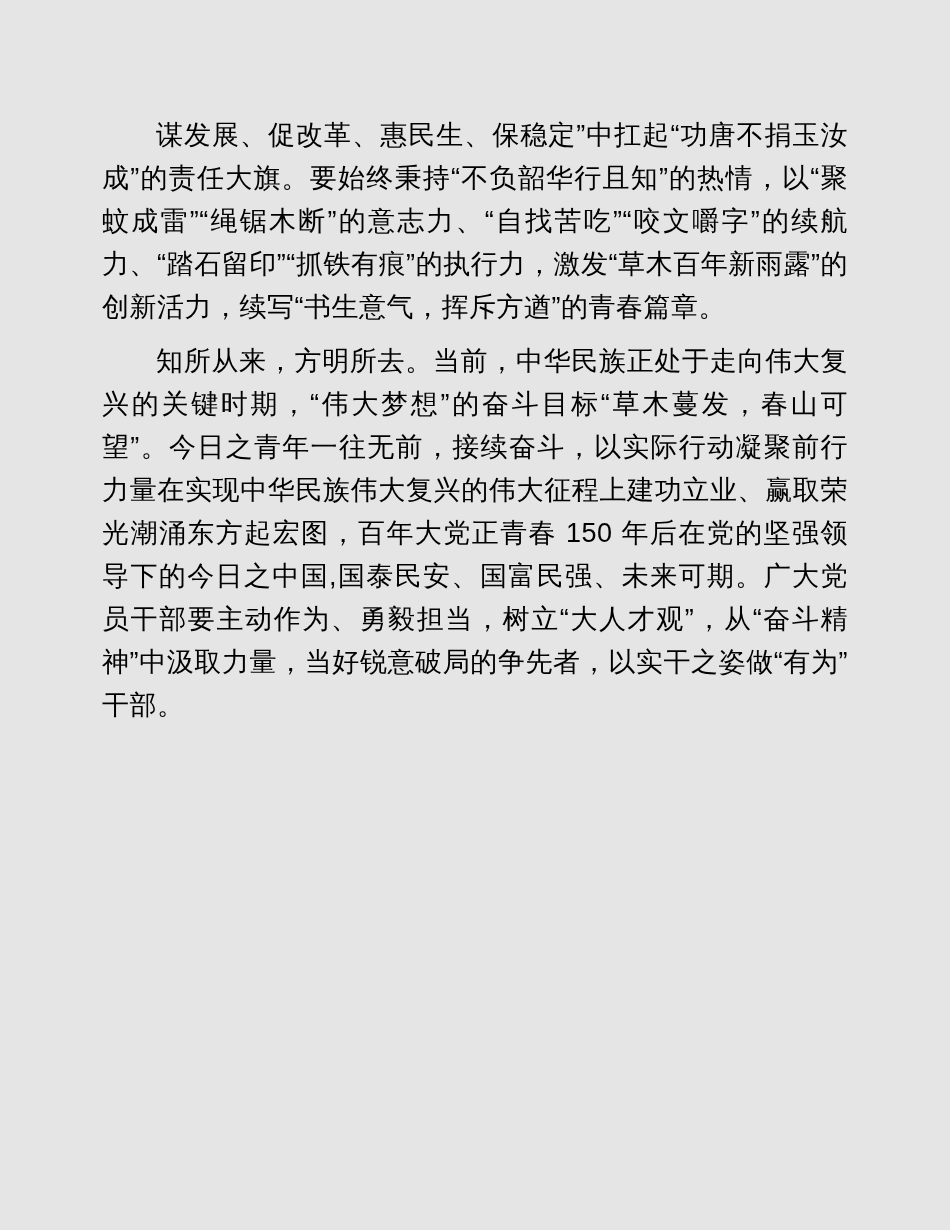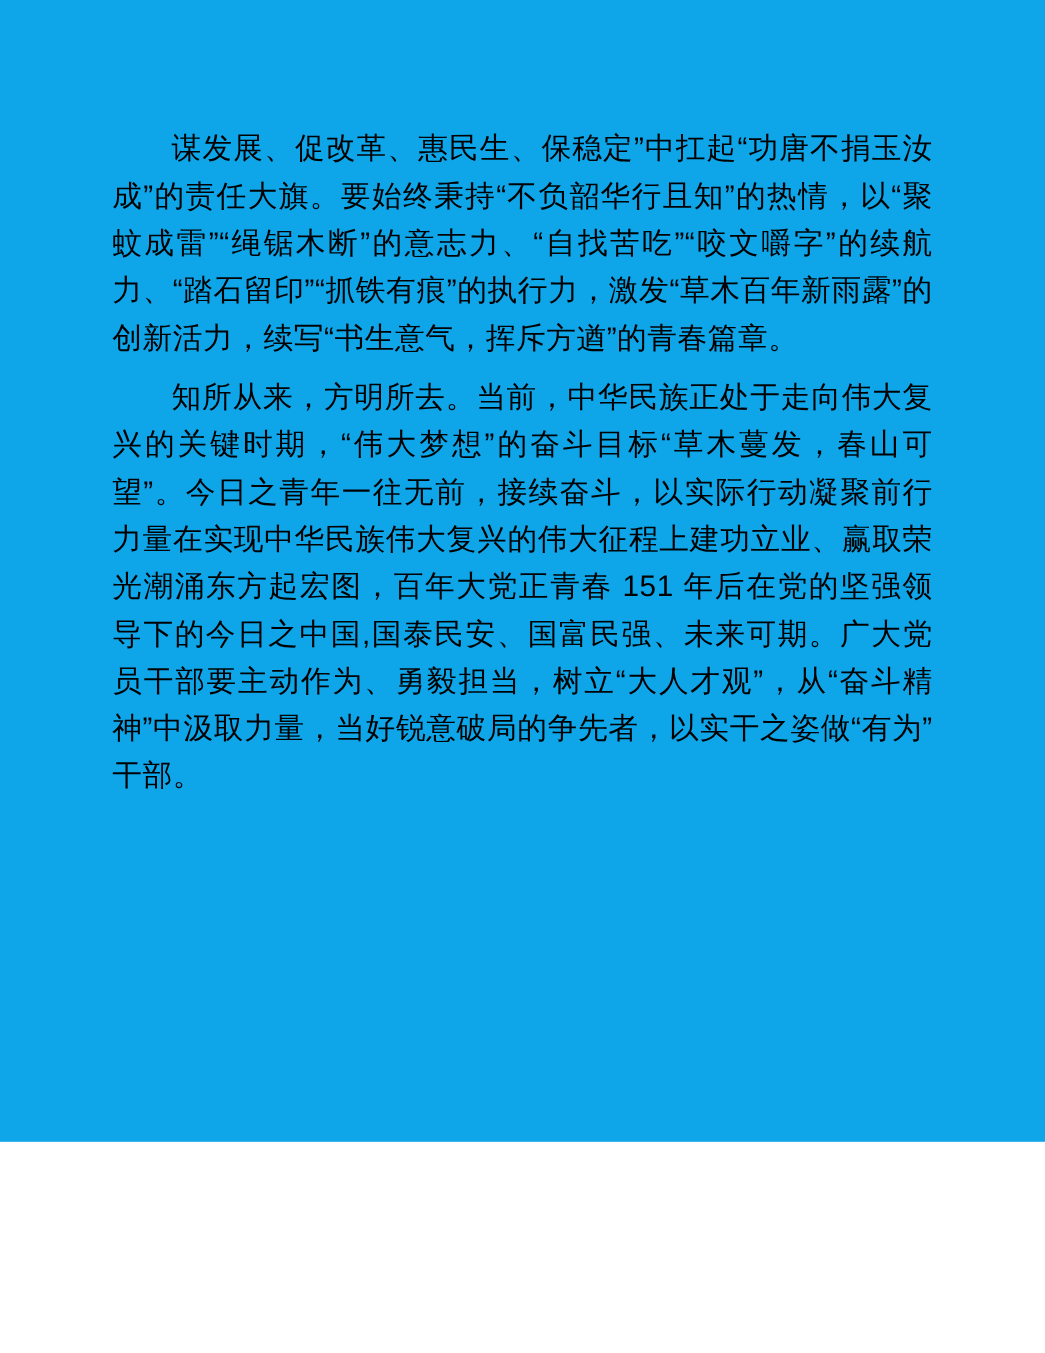--- a/index.html
+++ b/index.html
@@ -8,22 +8,22 @@
     background: #ffffff;
   }
   body {
     width: 950px;
     height: 1230px;
     overflow: hidden;
   }
   .page {
     box-sizing: border-box;
     width: 950px;
-    height: 1038px;
-    background: #0ea5e9;
+    height: 1230px;
+    background: #e5e5e5;
     padding: 114px 102px 0 102px;
     font-family: "Liberation Sans", sans-serif;
     color: #000000;
   }
   .para {
     margin: 0 0 11px 0;
     font-size: 27px;
     line-height: 43px;
     text-align: justify;
     text-justify: inter-ideograph;
@@ -32,14 +32,14 @@
     word-break: break-all;
     color: #000000;
     font-weight: 400;
   }
 </style>
 </head>
 <body>
 
 <div class="page">
   <p class="para">谋发展、促改革、惠民生、保稳定”中扛起“功唐不捐玉汝成”的责任大旗。要始终秉持“不负韶华行且知”的热情，以“聚蚊成雷”“绳锯木断”的意志力、“自找苦吃”“咬文嚼字”的续航力、“踏石留印”“抓铁有痕”的执行力，激发“草木百年新雨露”的创新活力，续写“书生意气，挥斥方遒”的青春篇章。</p>
-  <p class="para">知所从来，方明所去。当前，中华民族正处于走向伟大复兴的关键时期，“伟大梦想”的奋斗目标“草木蔓发，春山可望”。今日之青年一往无前，接续奋斗，以实际行动凝聚前行力量在实现中华民族伟大复兴的伟大征程上建功立业、赢取荣光潮涌东方起宏图，百年大党正青春 151 年后在党的坚强领导下的今日之中国,国泰民安、国富民强、未来可期。广大党员干部要主动作为、勇毅担当，树立“大人才观”，从“奋斗精神”中汲取力量，当好锐意破局的争先者，以实干之姿做“有为”干部。</p>
+  <p class="para">知所从来，方明所去。当前，中华民族正处于走向伟大复兴的关键时期，“伟大梦想”的奋斗目标“草木蔓发，春山可望”。今日之青年一往无前，接续奋斗，以实际行动凝聚前行力量在实现中华民族伟大复兴的伟大征程上建功立业、赢取荣光潮涌东方起宏图，百年大党正青春 150 年后在党的坚强领导下的今日之中国,国泰民安、国富民强、未来可期。广大党员干部要主动作为、勇毅担当，树立“大人才观”，从“奋斗精神”中汲取力量，当好锐意破局的争先者，以实干之姿做“有为”干部。</p>
 </div>
 
 </body></html>

